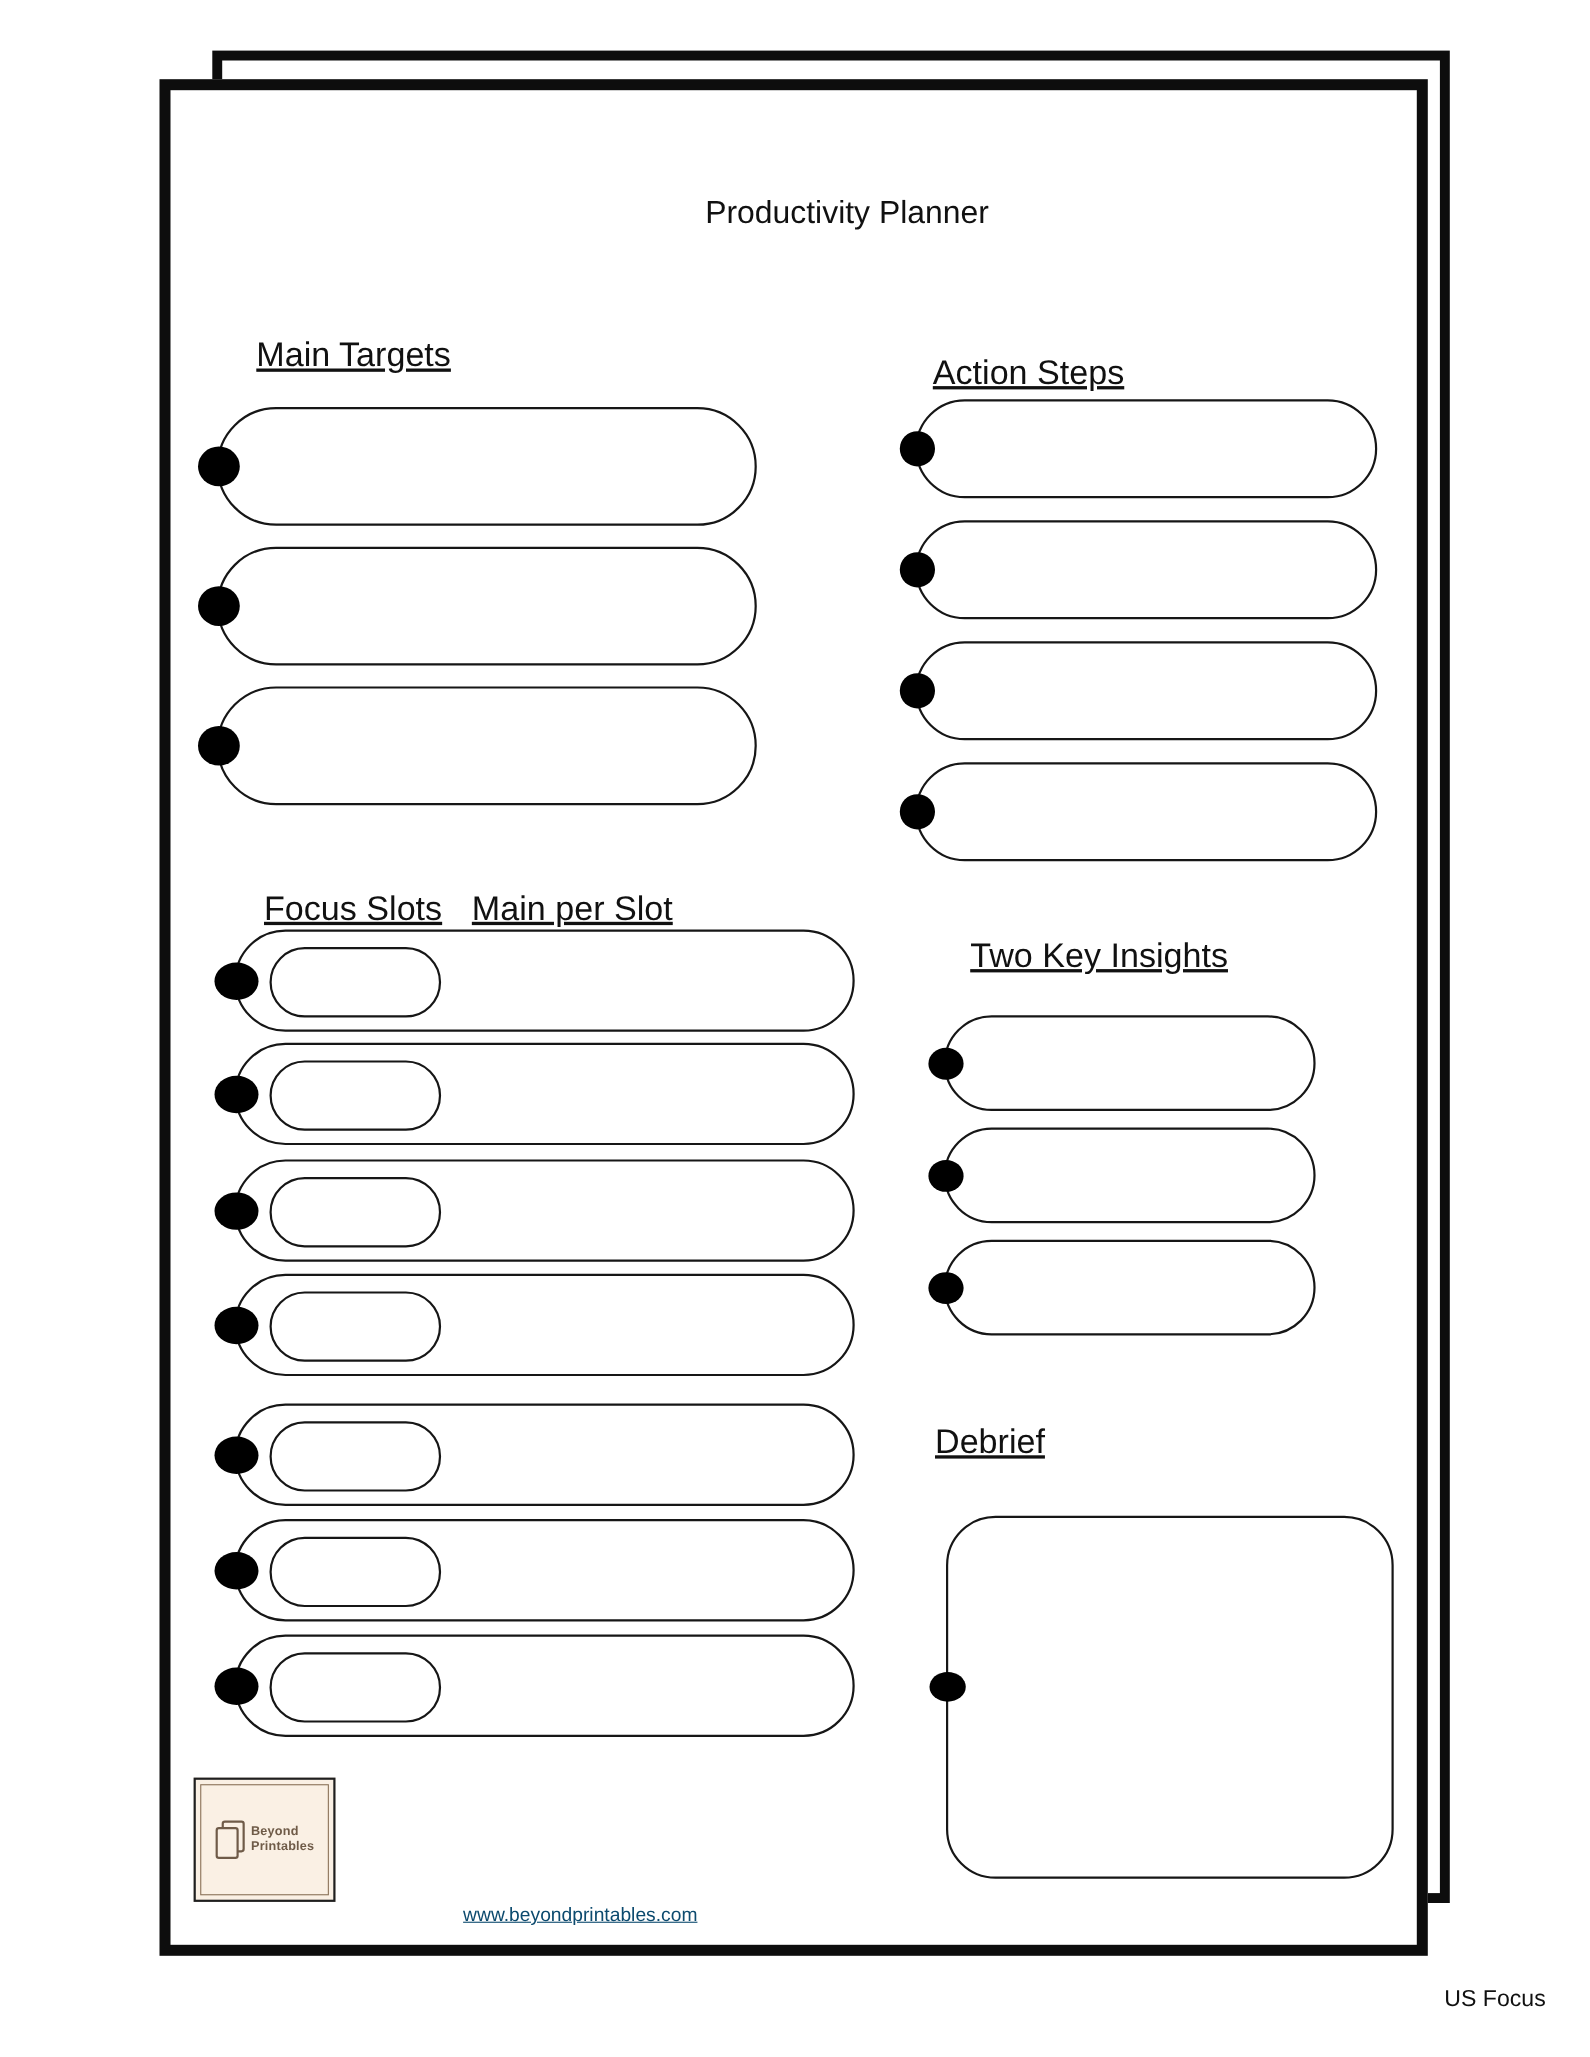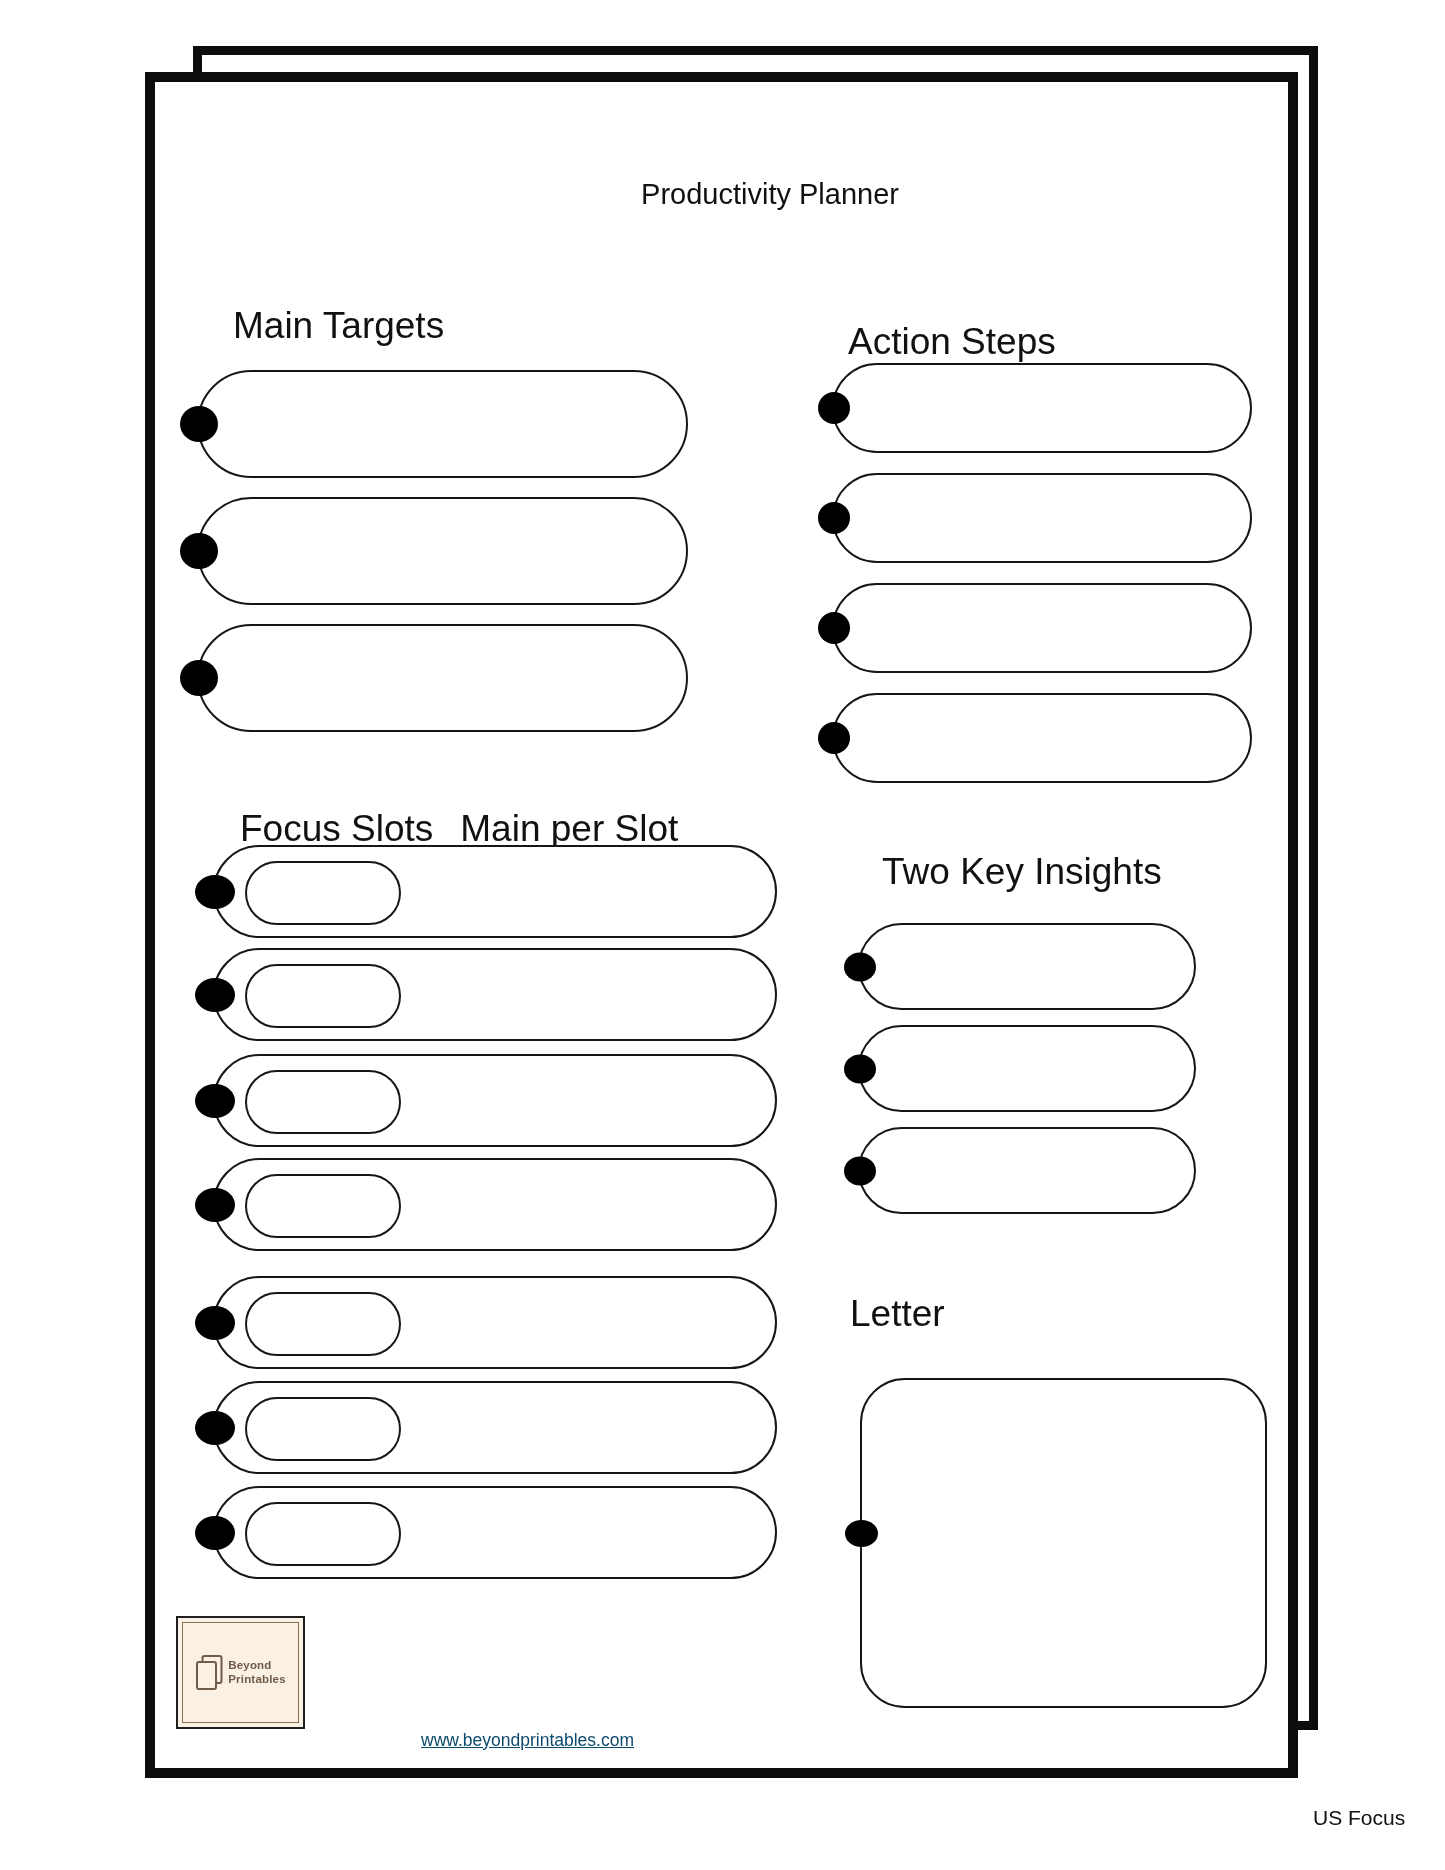--- a/index.html
+++ b/index.html
@@ -8,21 +8,21 @@
   *{box-sizing:border-box;}
 
   
   .page-back{position:absolute;left:193px;top:46px;width:1125px;height:1684px;
              border:9px solid #0d0d0d;background:#fff;}
   .page-front{position:absolute;left:145px;top:72px;width:1153px;height:1706px;
               border:10px solid #0d0d0d;background:#fff;}
 
   .title{position:absolute;left:570px;top:178px;width:400px;text-align:center;
          font-size:29px;white-space:nowrap;}
-  .sec-h{position:absolute;font-size:37px;white-space:nowrap;line-height:1.1;}
+  .sec-h{position:absolute;font-size:31px;white-space:nowrap;line-height:1.1;text-decoration:underline;}
   .h-main{left:233px;top:306px;}
   .h-action{left:848px;top:322px;}
   .h-focus{left:240px;top:809px;}
   .h-focus .sub{margin-left:27px;}
   .h-insights{left:882px;top:852px;}
   .h-debrief{left:850px;top:1294px;}
 
   .rows{position:absolute;}
   .pill-row{position:relative;border:2px solid #161616;border-radius:999px;background:#fff;}
   .main-rows{left:197px;top:370px;}
@@ -144,21 +144,21 @@
         <span class="dot"></span>
       </div>
       <div class="pill-row">
         <span class="dot"></span>
       </div>
       <div class="pill-row">
         <span class="dot"></span>
       </div>
     </div>
 
-  <div class="sec-h h-debrief">Letter</div>
+  <div class="sec-h h-debrief">Debrief</div>
   <div class="debrief-box">
     <span class="dot"></span>
   </div>
 
   <div class="logo">
     <div class="logo-inner">
       <svg width="28" height="38" viewBox="0 0 28 38">
         <rect x="7.5" y="2" width="19" height="27" rx="2" fill="none" stroke="#6f5b48" stroke-width="2"></rect>
         <rect x="2" y="8" width="19" height="27" rx="2" fill="#faf0e4" stroke="#6f5b48" stroke-width="2"></rect>
       </svg>

